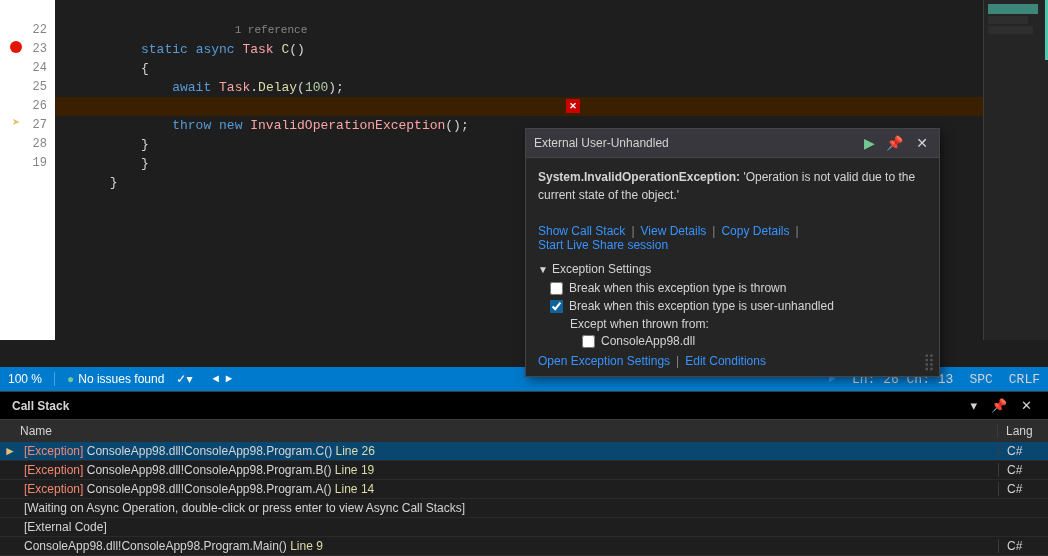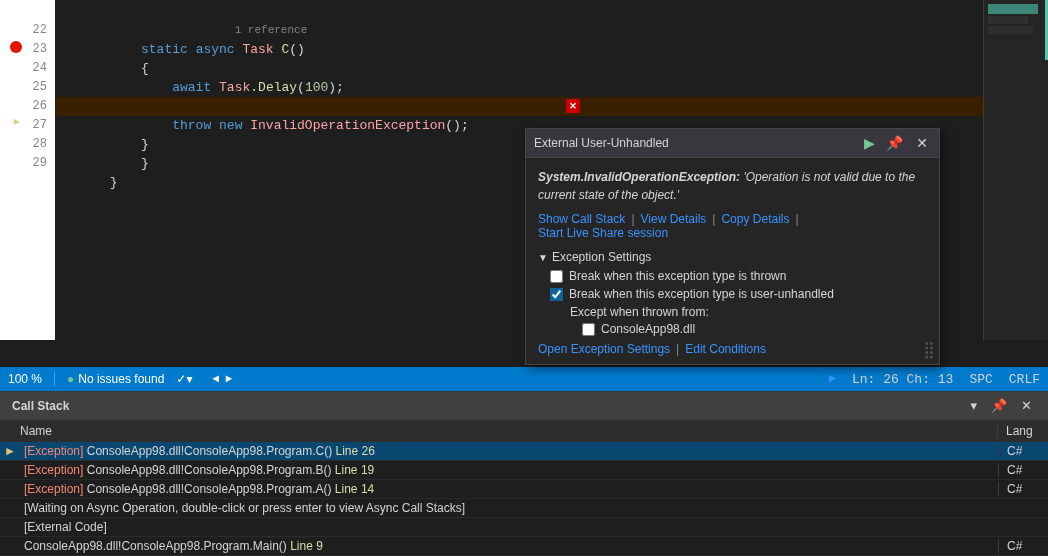--- a/index.html
+++ b/index.html
@@ -132,23 +132,22 @@
     }
 
     .popup-body {
       padding: 10px 12px 8px;
       font-family: 'Segoe UI', sans-serif;
     }
 
     .exception-message {
       font-size: 12px;
       line-height: 1.5;
-      margin-bottom: 8px;
-      color: #d4d4d4;
-      font-style: italic;
+      margin-bottom: 20px;
+      color: #d4d4d4;
     }
 
     .exception-message strong {
       color: #d4d4d4;
       font-weight: bold;
     }
 
     .popup-links {
       display: flex;
       gap: 0;
@@ -280,21 +279,21 @@
       bottom: 0;
       left: 0;
       right: 0;
       height: 165px;
       background: #1e1e1e;
       border-top: 1px solid #3c3c3c;
     }
 
     .panel-header {
       height: 28px;
-      background: #404040;
+      background: #000000;
       display: flex;
       align-items: center;
       padding: 0 12px;
       border-bottom: 1px solid #3c3c3c;
       gap: 16px;
     }
 
     .panel-title {
       color: #d4d4d4;
       font-size: 12px;
@@ -404,21 +403,21 @@
 
   <div class="line-numbers">
     <div class="line-number" style="height:19px;"></div>
     <div class="line-number">22</div>
     <div class="line-number">23</div>
     <div class="line-number">24</div>
     <div class="line-number">25</div>
     <div class="line-number">26</div>
     <div class="line-number">27</div>
     <div class="line-number">28</div>
-    <div class="line-number">29</div>
+    <div class="line-number">19</div>
   </div>
 
   <div class="breakpoint" style="top: 38px;"></div>
 
   <div class="line-arrow" style="top: 114px; left: 12px;">➤</div>
 
   <div class="code-content">
 
     <div class="code-line" style="height:19px; color:#858585; font-size:11px;">
       &nbsp;&nbsp;&nbsp;&nbsp;&nbsp;&nbsp;&nbsp;&nbsp;&nbsp;&nbsp;&nbsp;&nbsp;&nbsp;&nbsp;&nbsp;&nbsp;&nbsp;&nbsp;&nbsp;&nbsp;1 reference

